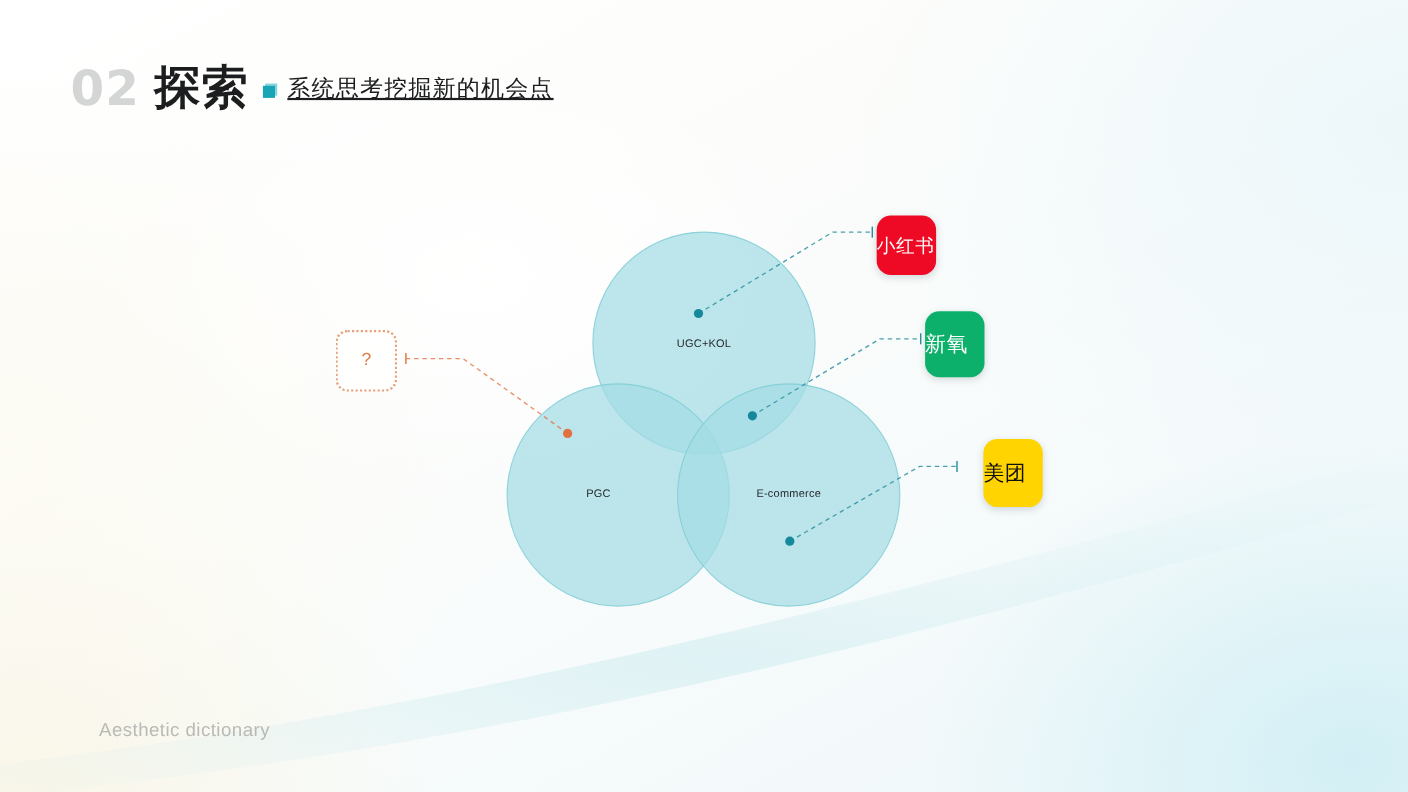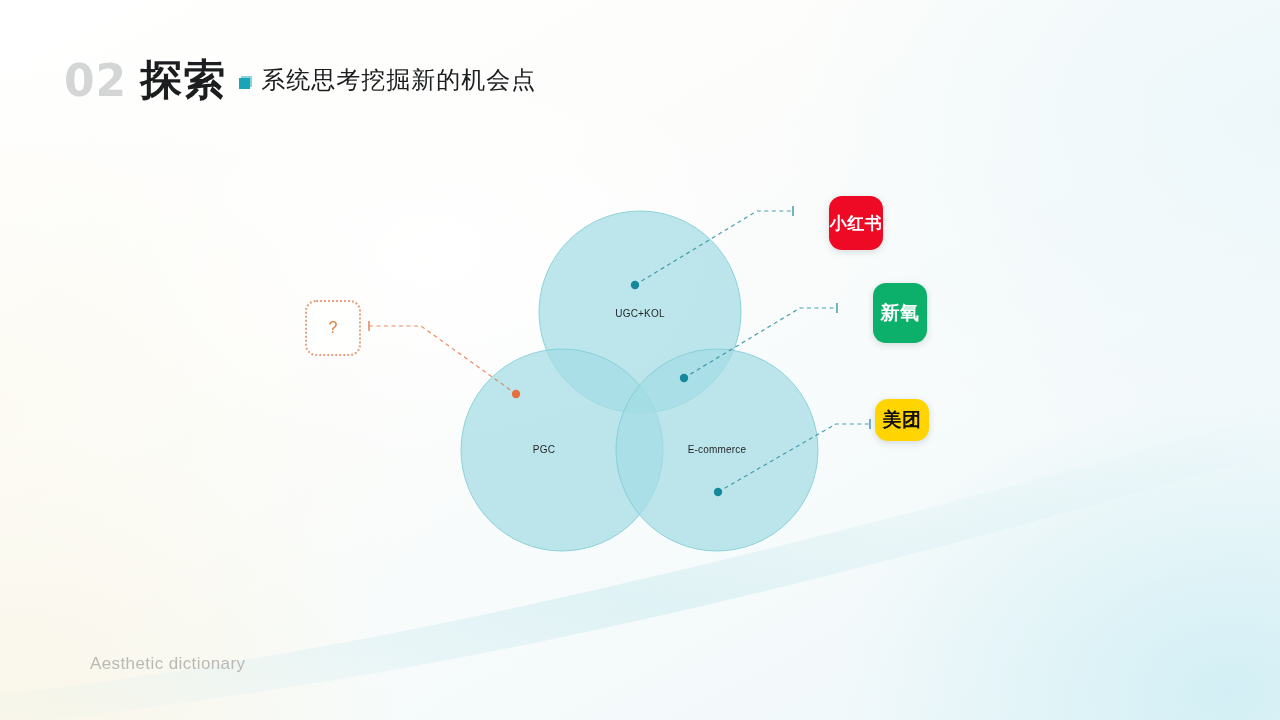--- a/index.html
+++ b/index.html
@@ -33,46 +33,45 @@
   .cn-bold {
     font-size:42px; font-weight:bold; color:#1b1d1f;
     margin-left:13px; letter-spacing:1px; line-height:1;
   }
   .marker {
     width:11px; height:11px; margin:0 11px 0 13px;
     background:#1aa5b7; position:relative; top:3px;
     box-shadow: 2px -2px 0 0 #86d3dc;
   }
   .cn-sub {
-    font-size:24px; font-weight:400; color:#1b1d1f;
-    letter-spacing:1px; line-height:1;
+    font-size:21px; font-weight:400; color:#1b1d1f;
+    letter-spacing:1px; line-height:1;text-decoration:underline;
   }
 
   
   .footer {
     position:absolute; left:68px; top:654px;
     font-size:17px; color:#b9b9b5; letter-spacing:.4px;margin-left:22px;
   }
 
   
   .venn { position:absolute; left:0; top:0; width:1280px; height:720px; }
   .venn-label {
     position:absolute; font-size:10px; color:#1f2326;
     letter-spacing:.2px; white-space:nowrap;
     transform:translate(-50%,-50%);
   }
 
   
   .badge {
     position:absolute; border-radius:13px;
-    display:flex; align-items:center; justify-content:center;
-    font-weight:bold; letter-spacing:.5px;
+    display:flex; align-items:center; justify-content:flex-start;
+    font-weight:normal; letter-spacing:.5px;
     font-family:"DejaVu Sans","Liberation Sans",sans-serif;
     box-shadow:0 2px 7px rgba(40,60,70,.17);
-    margin-left:32px;
   }
   .badge.red    { background:#ee0a24; color:#ffffff; }
   .badge.green  { background:#0cb06a; color:#ffffff; }
   .badge.yellow { background:#ffd400; color:#101010; }
 
   
   .qbox {
     position:absolute; width:56px; height:56px; border-radius:11px;
     border:2px dotted #e8a27e; background:rgba(255,255,255,.72);
     display:flex; align-items:center; justify-content:center;
@@ -139,20 +138,20 @@
     <span>?</span>
   </div>
 
   <div id="badges">
       <div class="badge red" style="left: 797px; top: 196px; width: 54px; height: 54px; background: rgb(238, 10, 36); color: rgb(255, 255, 255); font-size: 17px;">
         <span>小红书</span>
       </div>
       <div class="badge green" style="left: 841px; top: 283px; width: 54px; height: 60px; background: rgb(12, 176, 106); color: rgb(255, 255, 255); font-size: 19px;">
         <span>新氧</span>
       </div>
-      <div class="badge yellow" style="left: 843px; top: 399px; width: 54px; height: 42px; background: rgb(255, 212, 0); color: rgb(16, 16, 16); font-size: 19px;">
+      <div class="badge yellow" style="left: 894px; top: 399px; width: 54px; height: 62px; background: rgb(255, 212, 0); color: rgb(16, 16, 16); font-size: 19px;">
         <span>美团</span>
       </div>
     </div>
 
   <div class="footer">Aesthetic dictionary</div>
 
 </div>
 
 </body></html>

